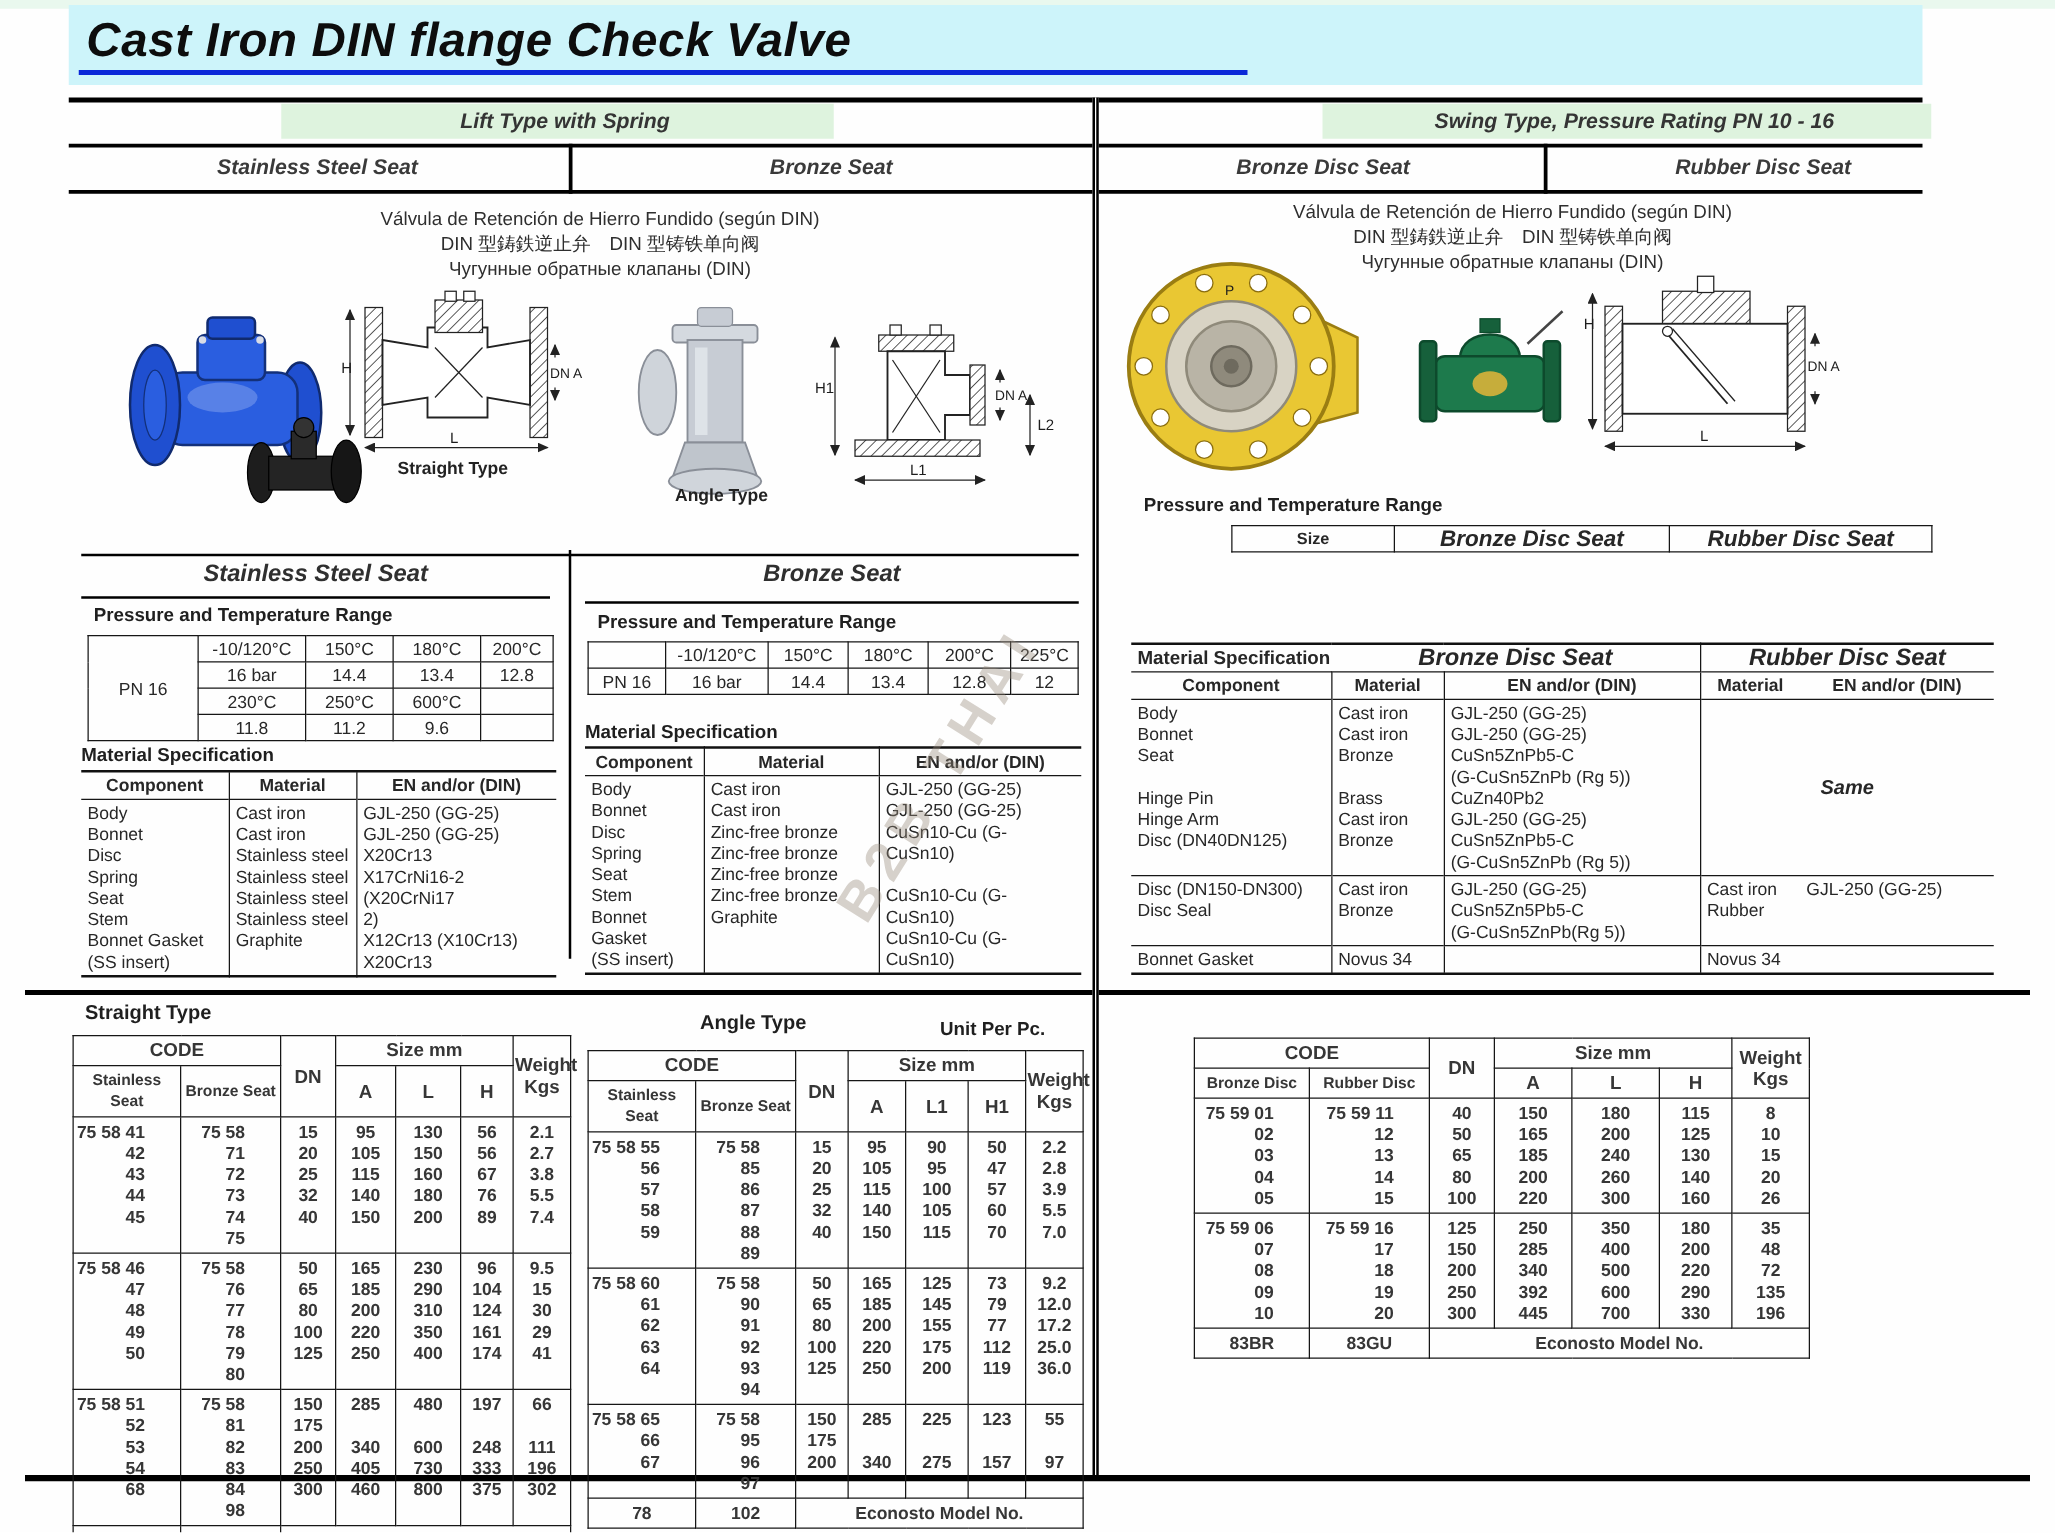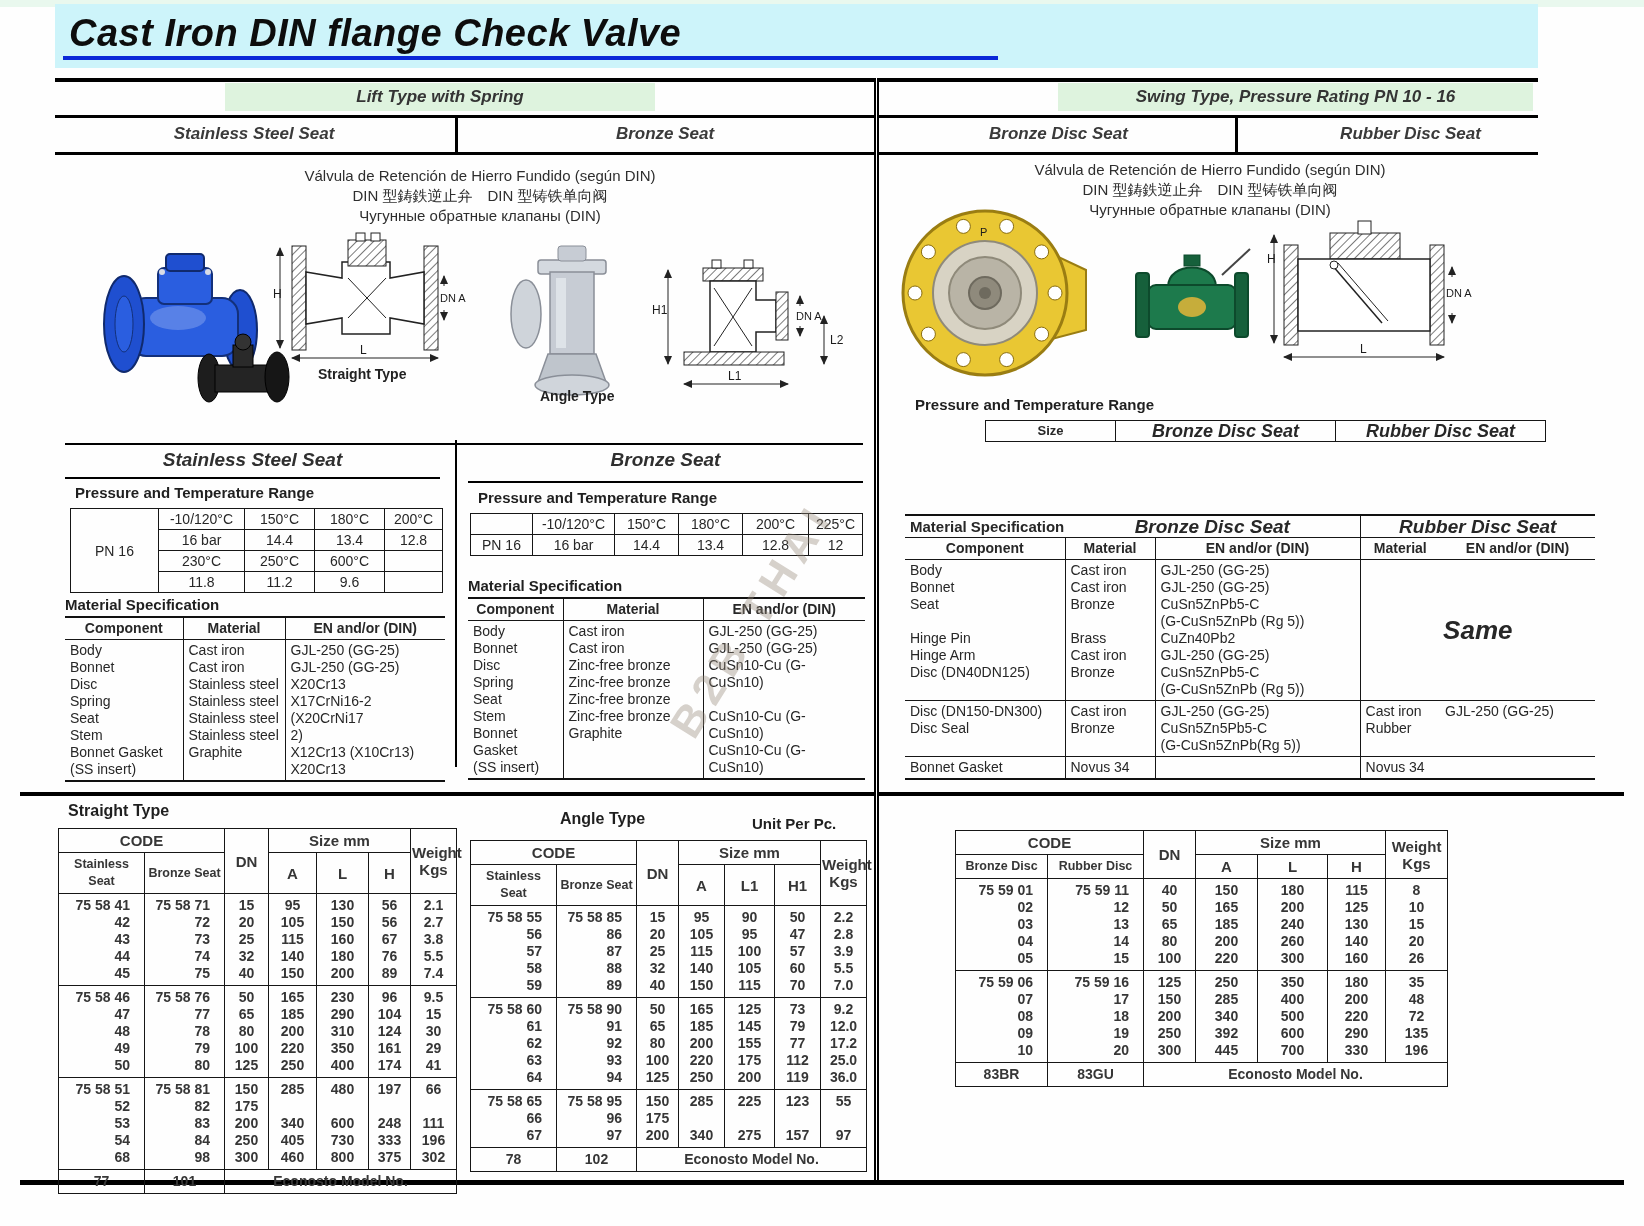--- a/index.html
+++ b/index.html
@@ -5,21 +5,21 @@
   html,body{margin:0;padding:0;background:#ffffff;}
   #page{position:relative;width:1644px;height:1226px;background:#fefefe;overflow:hidden;
         font-family:"Liberation Sans","DejaVu Sans",sans-serif;color:#222;}
   .abs{position:absolute;}
   .rule{position:absolute;background:#000;}
   
   #title-band{position:absolute;left:55px;top:4px;width:1483px;height:64px;background:#cdf4fa;}
   #page-title{position:absolute;left:14px;top:8px;font-size:38px;font-weight:bold;font-style:italic;color:#0d0d0d;letter-spacing:.5px;}
   #title-underline{position:absolute;left:8px;top:52px;width:935px;height:4px;background:#0a28d8;}
   
-  .green-box{position:absolute;height:28px;background:#def3de;display:flex;align-items:center;justify-content:center;}
+  .green-box{position:absolute;height:28px;background:#def3de;display:flex;align-items:center;justify-content:center;padding-left:12px;}
   .green-box span{font-style:italic;font-weight:bold;font-size:17px;color:#343434;}
   .seat-cell{position:absolute;height:32px;display:flex;align-items:center;justify-content:center;
              font-style:italic;font-weight:bold;font-size:17px;color:#3a3a3a;}
   .vline{position:absolute;background:#000;}
   #center-divider{position:absolute;left:874px;top:78px;width:5px;height:1102px;
                   border-left:2.5px solid #000;border-right:2.5px solid #000;background:#fff;box-sizing:border-box;}
   
   .intro{position:absolute;text-align:center;font-size:15px;line-height:20px;color:#2e2e2e;}
   
   .bh{position:absolute;font-weight:bold;font-size:15px;color:#1f1f1f;}
@@ -34,26 +34,26 @@
   .pt .big{font-size:18px;font-style:italic;font-weight:bold;}
   .pt .sz{font-size:13px;}
   .pt .pn{vertical-align:middle;}
   .ms{font-size:14px;color:#272727;border-top:2px solid #111;border-bottom:2px solid #111;}
   .ms td{padding:2px 5px;vertical-align:top;line-height:17px;border-right:1.5px solid #161616;text-align:left;}
   .ms td:last-child,.ms .nb,.ms .tl{border-right:none;}
   .ms tr+tr td{border-top:1.5px solid #161616;}
   .ms .h{font-weight:bold;text-align:center;}
   .ms .tl{font-weight:bold;font-size:15px;white-space:nowrap;}
   .ms .tm,.ms .tr2{font-weight:bold;font-style:italic;font-size:19px;text-align:center;}
-  .ms .same{font-weight:bold;font-style:italic;font-size:26px;text-align:center;vertical-align:middle;}
+  .ms .same{font-weight:bold;font-style:italic;font-size:16px;text-align:center;vertical-align:middle;}
   .ct{font-size:14px;color:#363636;font-weight:bold;}
   .ct td{border:1.5px solid #161616;text-align:center;vertical-align:top;padding:3px 1px;line-height:17px;}
   .ct .h{vertical-align:middle;font-size:15px;}
   .ct .sm{font-size:12.5px;}
-  .ct .code{text-align:right;padding-right:14px;}
+  .ct .code{text-align:right;padding-right:28px;}
   .ct .ctr{text-align:center;}
   .ct .foot{text-align:center;}
   
   #watermark{position:absolute;left:660px;top:720px;font-size:44px;font-weight:bold;letter-spacing:8px;
              color:rgba(150,138,120,0.38);transform:rotate(-58deg);transform-origin:left top;}
   svg{position:absolute;overflow:visible;}
   svg text{font-family:"Liberation Sans",sans-serif;fill:#1c1c1c;}
 </style>
 </head>
 <body>

